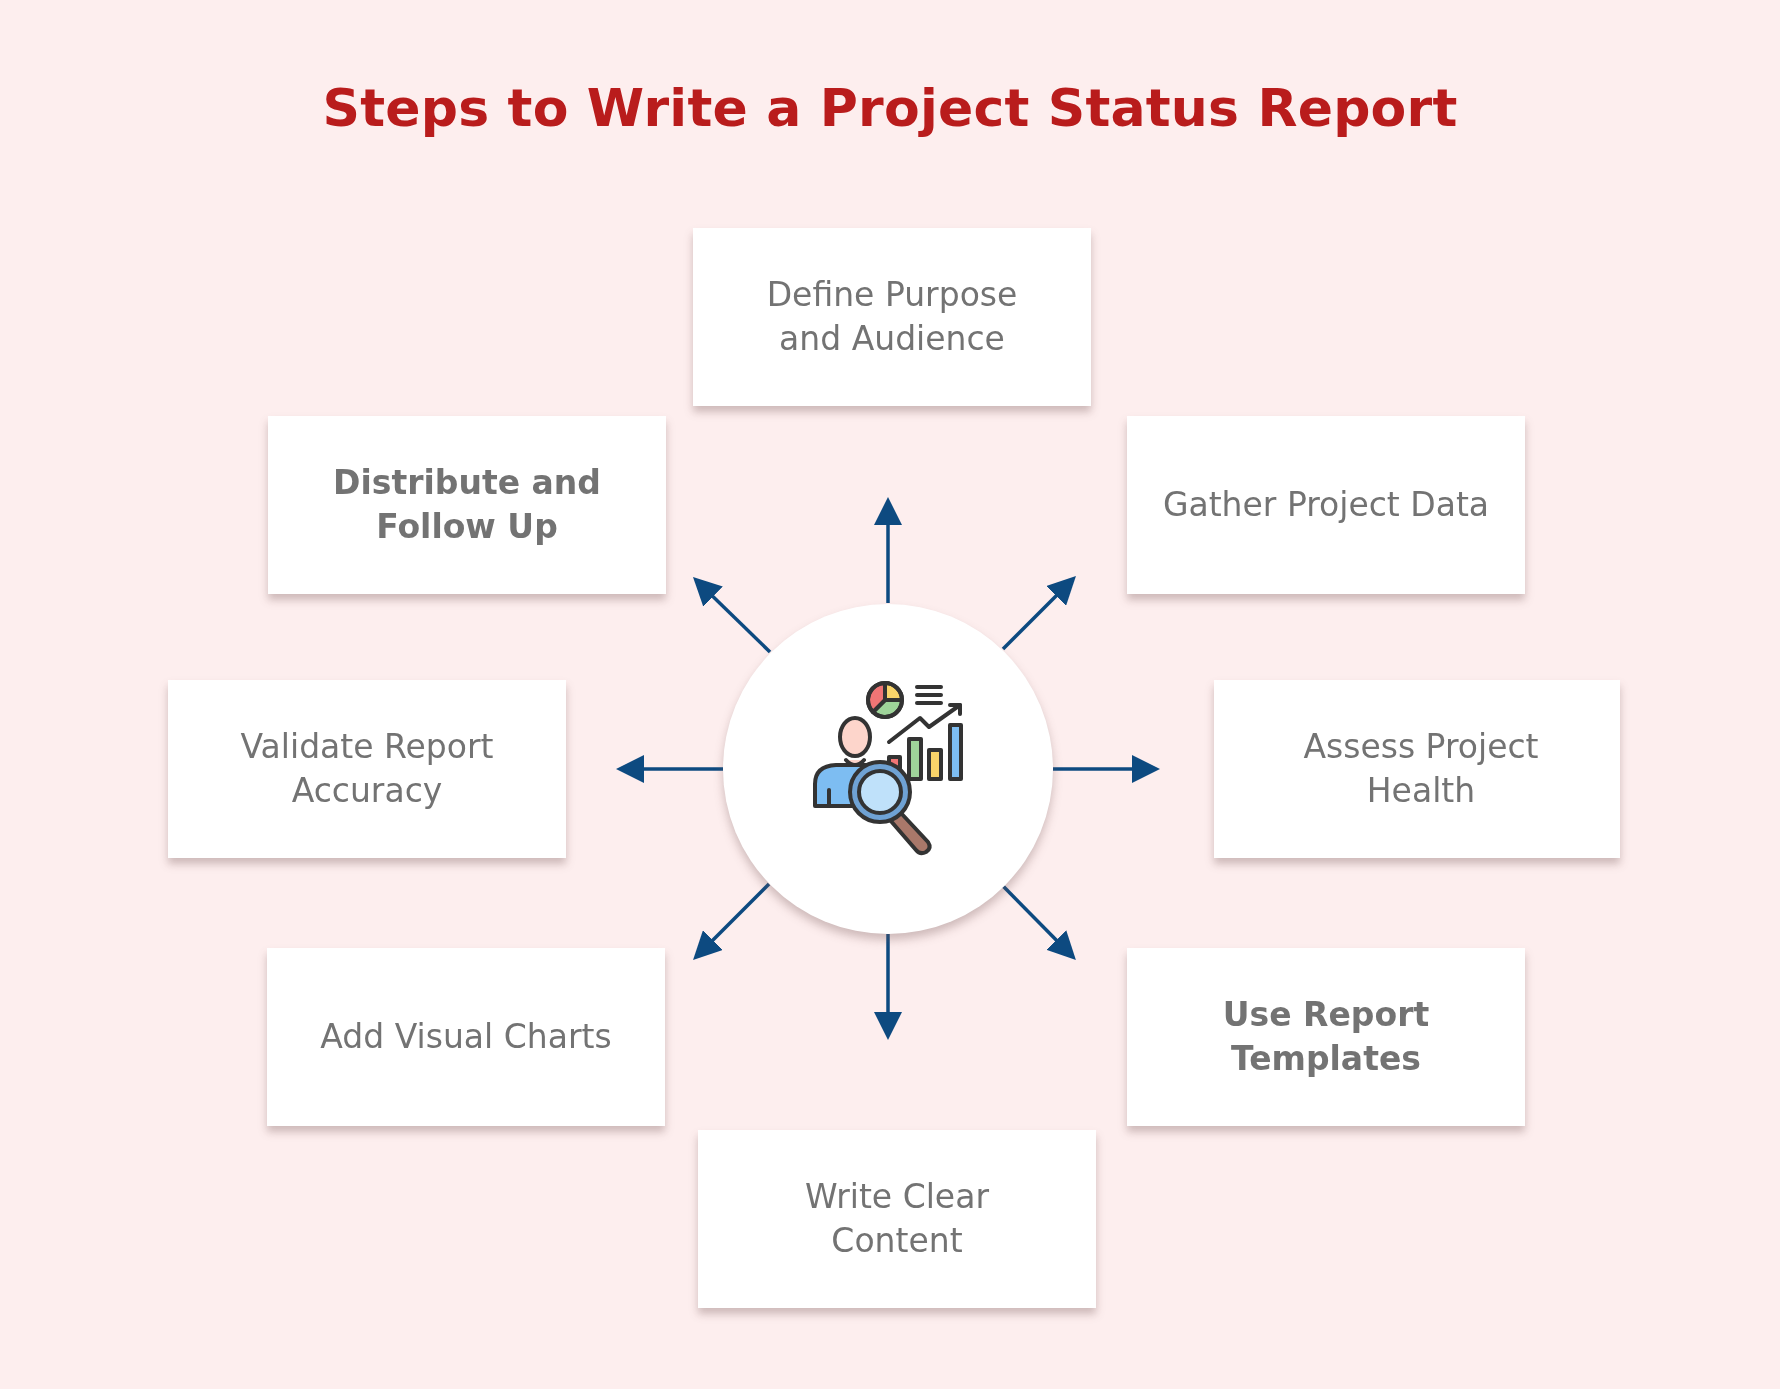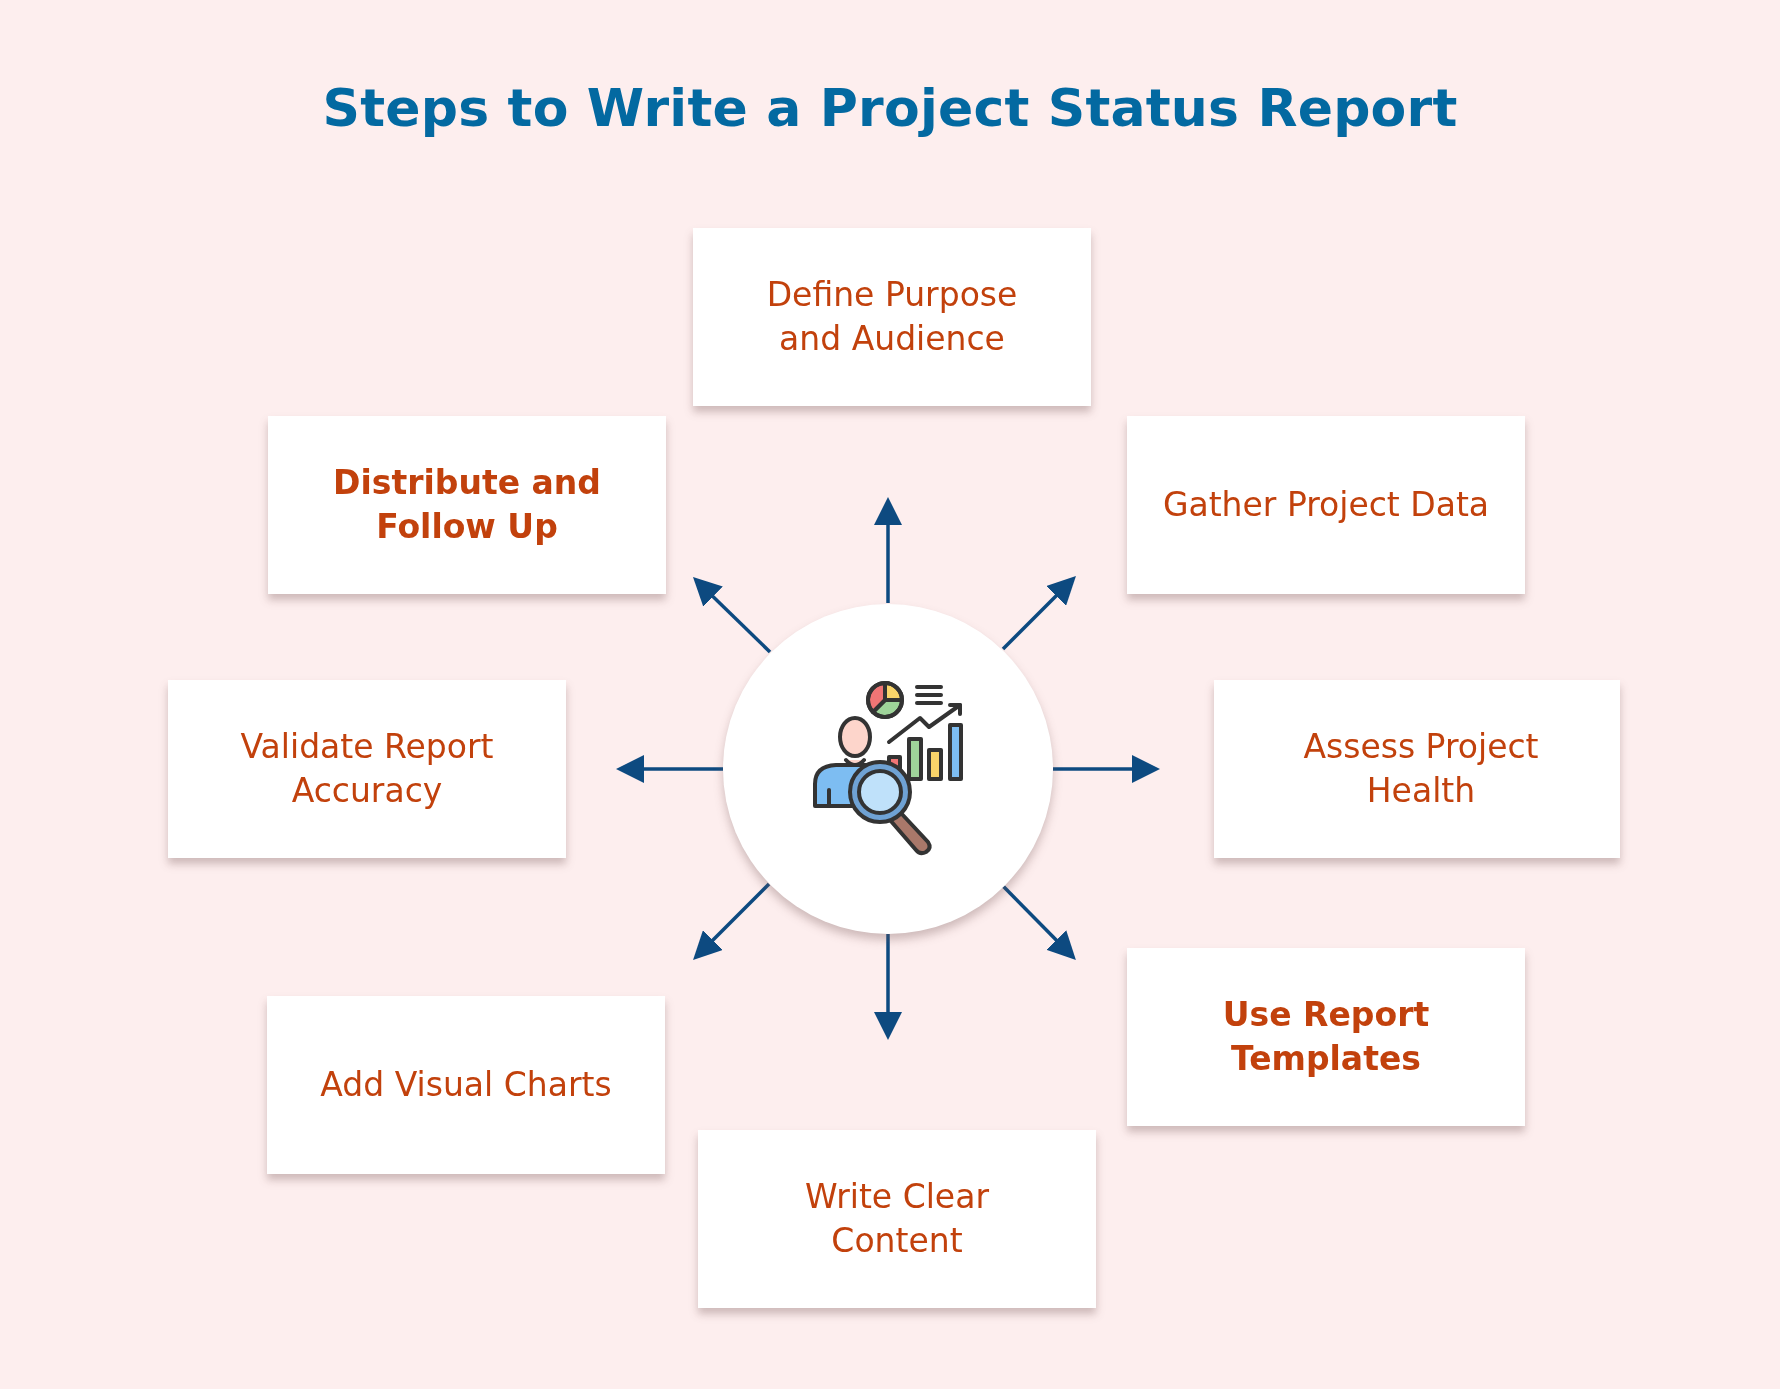--- a/index.html
+++ b/index.html
@@ -11,36 +11,36 @@
     font-family: "DejaVu Sans", sans-serif;
   }
   .title {
     position: absolute;
     left: 0; width: 1780px;
     top: 78px;
     text-align: center;
     font-family: "DejaVu Sans", sans-serif;
     font-weight: bold;
     font-size: 52px;
-    color: #0369a1;
+    color: #b91c1c;
     letter-spacing: 0.2px;
   }
   .box {
     position: absolute;
     width: 398px; height: 178px;
     background: #ffffff;
     box-shadow: 0 6px 8px rgba(120, 90, 90, 0.35);
     display: flex; align-items: center; justify-content: center;
     text-align: center;
   }
   .box span {
     font-family: "DejaVu Sans", sans-serif;
     font-size: 33px;
     line-height: 44px;
-    color: #c2410c;
+    color: #737373;
     white-space: pre-line;
   }
   .hub {
     position: absolute;
     left: 723px; top: 604px;
     width: 330px; height: 330px;
     border-radius: 50%;
     background: #ffffff;
     box-shadow: 0 6px 10px rgba(120, 90, 90, 0.35);
   }
@@ -82,21 +82,21 @@
 Health</span>
 </div>
 <div class="box" style="left:1127px; top:948px;font-weight:bold;">
   <span>Use Report
 Templates</span>
 </div>
 <div class="box" style="left:698px; top:1130px;">
   <span>Write Clear
 Content</span>
 </div>
-<div class="box" style="left:267px; top:948px;margin-top:48px;">
+<div class="box" style="left:267px; top:948px;">
   <span>Add Visual Charts</span>
 </div>
 <div class="box" style="left:168px; top:680px;">
   <span>Validate Report
 Accuracy</span>
 </div>
 <div class="box" style="left:268px; top:416px;font-weight:bold;">
   <span>Distribute and
 Follow Up</span>
 </div>

